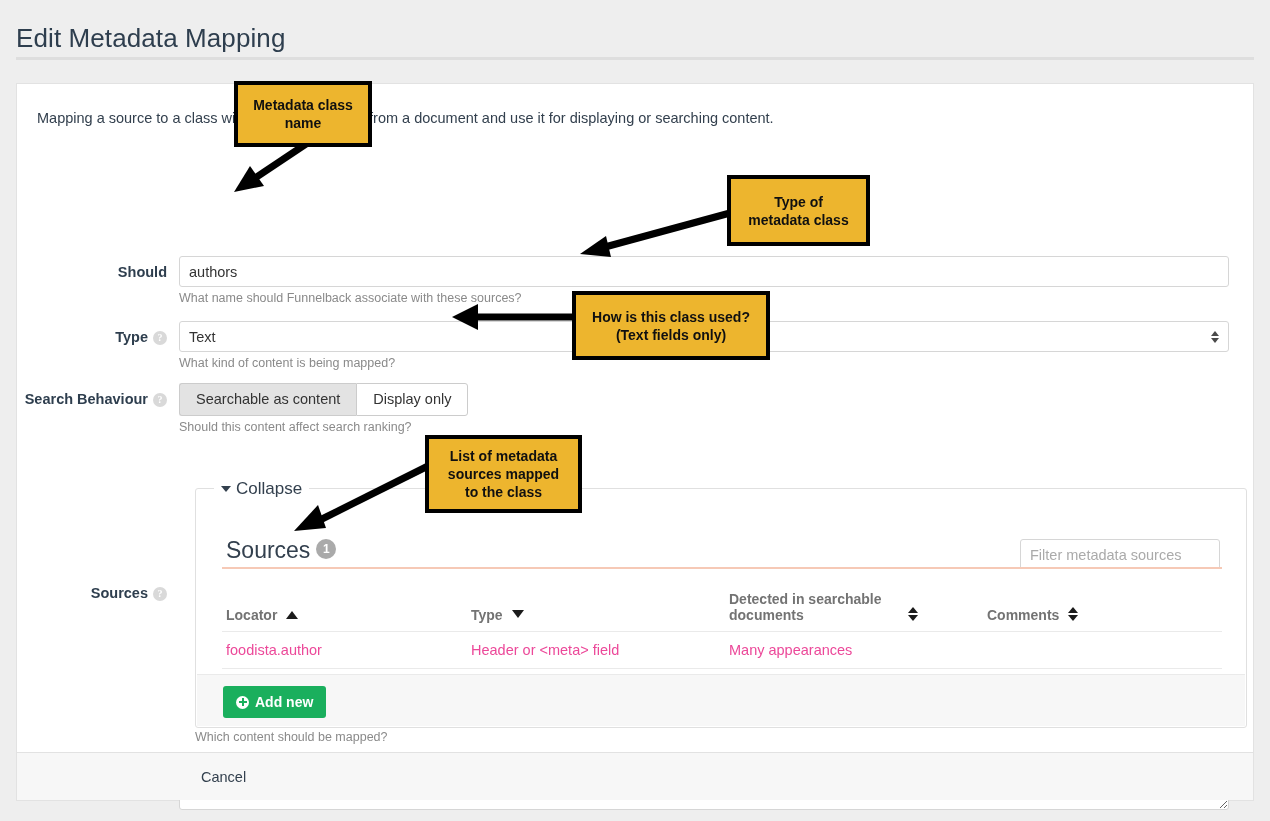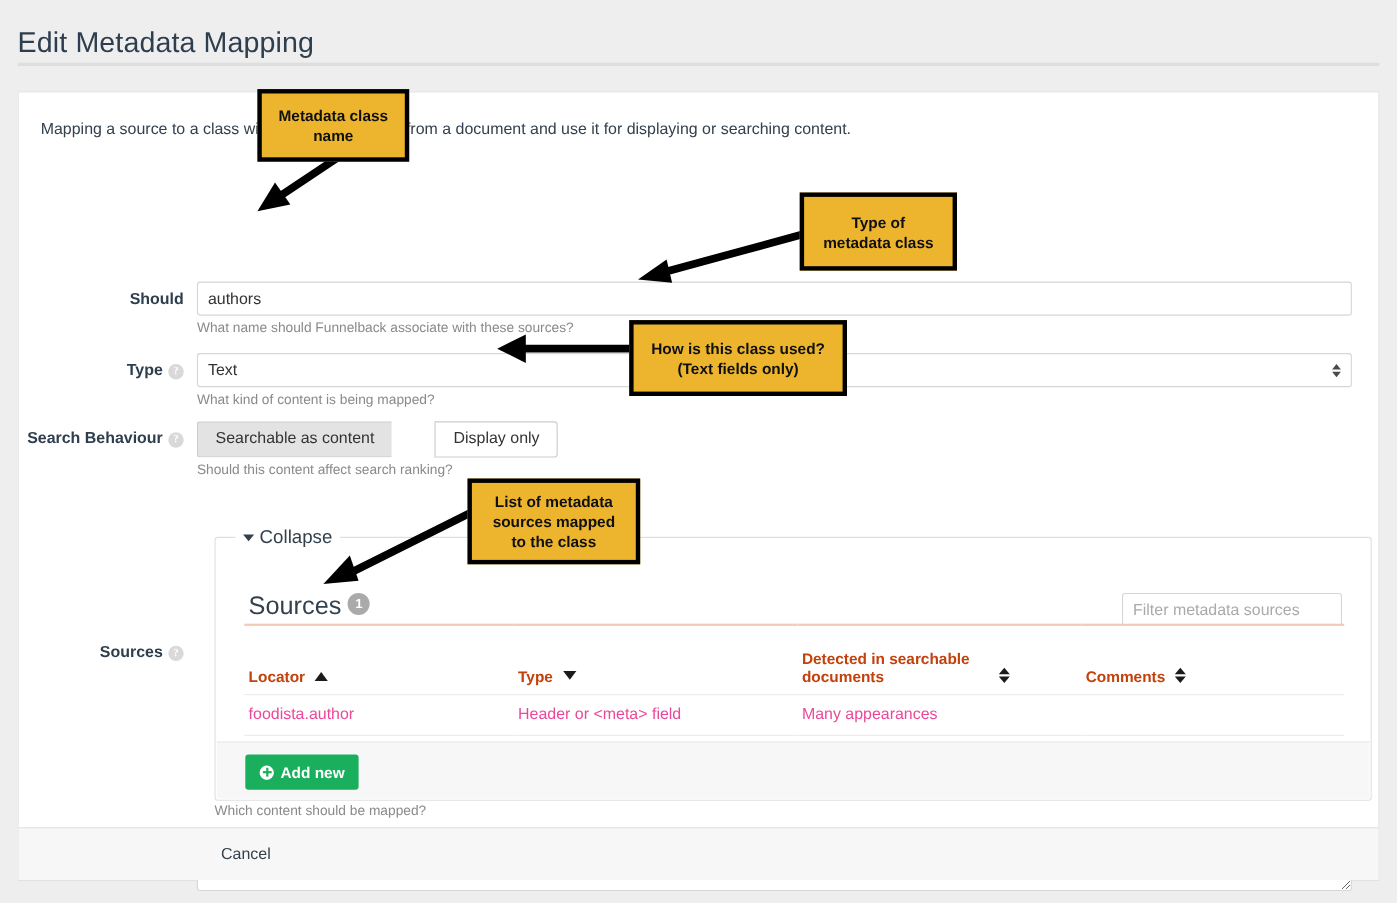--- a/index.html
+++ b/index.html
@@ -81,21 +81,21 @@
     border-left: 4px solid transparent; border-right: 4px solid transparent;
     border-bottom: 5px solid #4a4a4a;
   }
   .tri-down {
     width: 0; height: 0;
     border-left: 4px solid transparent; border-right: 4px solid transparent;
     border-top: 5px solid #4a4a4a;
   }
 
   
-  .btn-group { position: absolute; display: flex; gap: 39px; }
+  .btn-group { position: absolute; display: flex; }
   .btn-group button {
     font-family: "Liberation Sans", sans-serif;
     font-size: 14.5px; color: #333333;
     border: 1px solid #cccccc; background: #ffffff;
     padding: 6px 16px; height: 33px; cursor: pointer;
     line-height: 19px;
   }
   .btn-group button.active { background: #e3e3e3; }
   .btn-group button:first-child { border-radius: 3px 0 0 3px; border-right: none; }
   .btn-group button:last-child  { border-radius: 0 3px 3px 0; }
@@ -138,21 +138,21 @@
     width: 100%; height: 32px;
   }
   .filter-input input::placeholder { color: #aaaaaa; }
 
   .table-wrap { position: absolute; left: 26px; top: 78px; width: 1000px; }
   table.srcs { width: 100%; border-collapse: collapse; }
   table.srcs thead th {
     border-top: 2px solid #f6c9b6;
     border-bottom: 1px solid #eaeaea;
     text-align: left; vertical-align: bottom;
-    font-size: 14px; font-weight: bold; color: #c2410c;
+    font-size: 14px; font-weight: bold; color: #737373;
     padding: 22px 4px 8px 4px;
     background: #ffffff;
   }
   table.srcs thead th .sortup {
     display: inline-block; width: 0; height: 0; margin-left: 9px;
     border-left: 6px solid transparent; border-right: 6px solid transparent;
     border-bottom: 8px solid #1b1b1b; vertical-align: 1px;
   }
   table.srcs thead th .sortdown {
     display: inline-block; width: 0; height: 0; margin-left: 9px;

